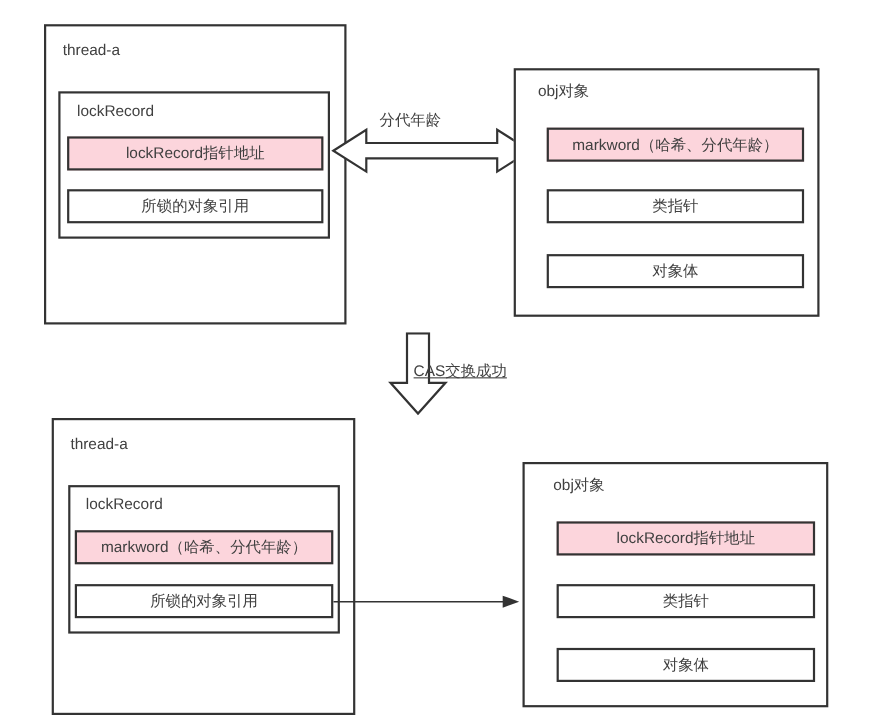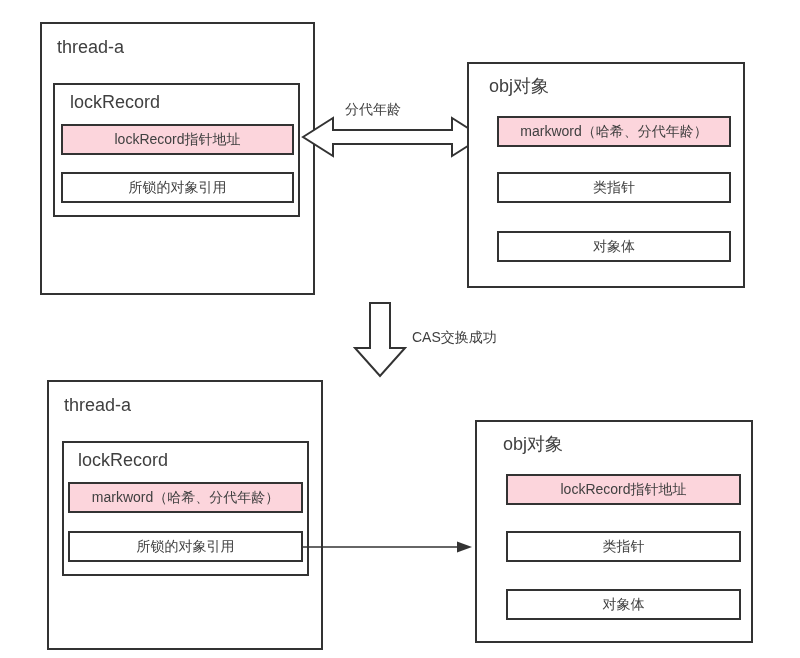--- a/index.html
+++ b/index.html
@@ -18,21 +18,21 @@
     position:absolute;border:2px solid var(--border);background:var(--bg);
     box-sizing:border-box;
   }
   .row-box{
     position:absolute;border:2px solid var(--border);background:var(--bg);
     box-sizing:border-box;display:flex;align-items:center;justify-content:center;
     font-size:14px;color:var(--text);white-space:nowrap;
   }
   .row-box.pink{background:var(--pink);}
   .box-title{
-    position:absolute;font-size:18px;color:var(--text);white-space:nowrap;
+    position:absolute;font-size:14px;color:var(--text);white-space:nowrap;
   }
   .arrow-label{
     position:absolute;font-size:14px;color:var(--text);white-space:nowrap;
   }
   svg.arrow{position:absolute;display:block;}
 </style>
 </head>
 <body>
 
 <div id="page">
@@ -54,21 +54,21 @@
   <div class="outer-box" style="left:467px;top:62px;width:278px;height:226px;"></div>
   <div class="box-title" style="left:489px;top:74px;">obj对象</div>
 
   <div class="row-box pink" style="left:497px;top:116px;width:234px;height:31px;">markword（哈希、分代年龄）</div>
   <div class="row-box" style="left:497px;top:172px;width:234px;height:31px;">类指针</div>
   <div class="row-box" style="left:497px;top:231px;width:234px;height:31px;">对象体</div>
 
   <svg class="arrow" style="left:352px;top:302px;" width="56" height="76" viewBox="0 0 56 76">
     <polygon points="18,1 38,1 38,46 53,46 28,74 3,46 18,46" fill="#ffffff" stroke="#333333" stroke-width="2" stroke-linejoin="miter"></polygon>
   </svg>
-  <div class="arrow-label" style="left:412px;top:329px;">CAS交换成功</div>
+  <div class="arrow-label" style="left:376px;top:329px;text-decoration:underline;">CAS交换成功</div>
 
   <div class="outer-box" style="left:47px;top:380px;width:276px;height:270px;"></div>
   <div class="box-title" style="left:64px;top:395px;">thread-a</div>
 
   <div class="outer-box" style="left:62px;top:441px;width:247px;height:135px;"></div>
   <div class="box-title" style="left:78px;top:450px;">lockRecord</div>
 
   <div class="row-box pink" style="left:68px;top:482px;width:235px;height:31px;">markword（哈希、分代年龄）</div>
   <div class="row-box" style="left:68px;top:531px;width:235px;height:31px;">所锁的对象引用</div>
 

